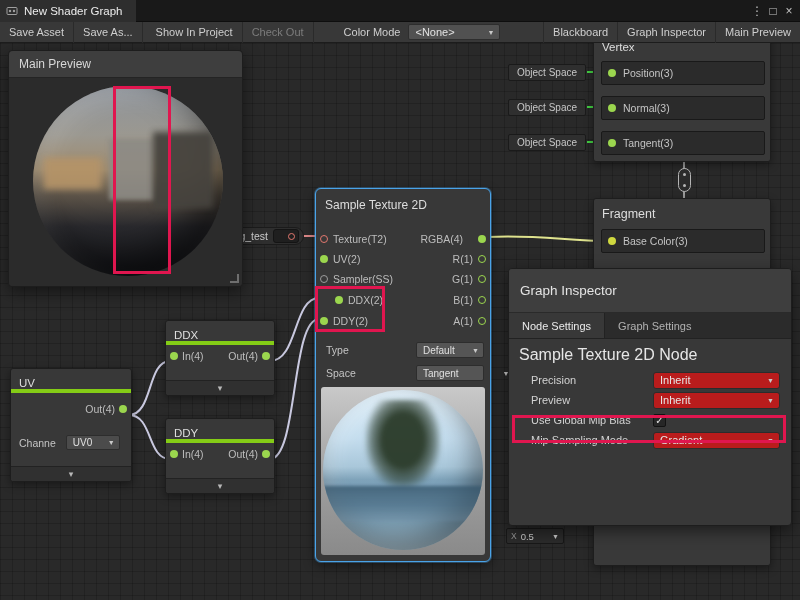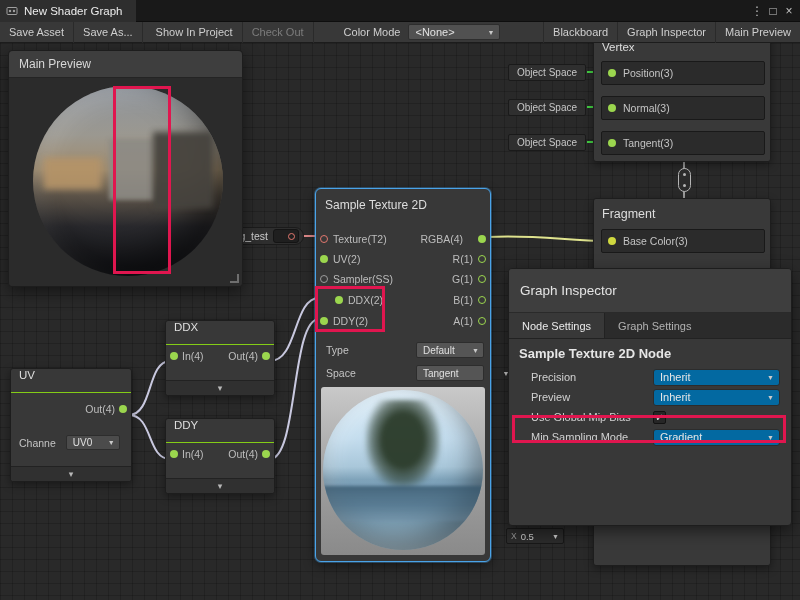--- a/index.html
+++ b/index.html
@@ -53,21 +53,21 @@
   .mini-dd{background:#555555;border:1px solid #2d2d2d;border-radius:2px;height:16px;display:flex;align-items:center;justify-content:space-between;padding:0 4px 0 6px;font-size:10px;color:#e0e0e0;}
   .tex-preview{position:absolute;left:5px;top:198px;width:164px;height:168px;background:linear-gradient(180deg,#c9c9c9 0%,#9f9f9f 55%,#8a8a8a 100%);border-radius:3px;overflow:hidden;}
   .tex-sphere{position:absolute;left:2px;top:3px;width:160px;height:160px;border-radius:50%;overflow:hidden;
     background:linear-gradient(180deg,#dcedf8 0%,#c4ddee 30%,#a9c7da 48%,#7fa3ba 56%,#6b92ac 72%,#86a8bc 86%,#a8c2d0 100%);
     box-shadow:inset -10px -14px 26px rgba(0,0,0,0.38), inset 8px 10px 20px rgba(255,255,255,0.22);}
   .tex-tree{position:absolute;left:26%;top:6%;width:48%;height:56%;background:radial-gradient(ellipse at 50% 45%, rgba(40,56,38,0.95) 0 38%, rgba(40,56,38,0.55) 58%, transparent 74%);filter:blur(2px);}
   .tex-ground{position:absolute;left:0;top:60%;width:100%;height:22%;background:linear-gradient(180deg, rgba(52,84,106,0.75), rgba(110,140,160,0.35));filter:blur(1.5px);}
 
   
   .small-node{position:absolute;background:#383838;border:1px solid #1d1d1d;border-radius:3px;box-shadow:0 3px 8px rgba(0,0,0,0.4);z-index:2;}
-  .sn-title{height:24px;display:flex;align-items:flex-start;padding:0 8px;font-size:11.5px;color:#dedede;border-bottom:1px solid #84cc16;}
+  .sn-title{height:24px;display:flex;align-items:flex-end;padding:0 8px;font-size:11.5px;color:#dedede;border-bottom:4px solid #84cc16;}
   .sn-ports{display:flex;align-items:center;justify-content:space-between;padding:5px 4px;font-size:10.5px;color:#bdbdbd;}
   .sn-port{display:flex;align-items:center;gap:4px;}
   .sn-collapse{position:absolute;left:0;bottom:0;width:100%;height:15px;background:#303030;border-top:1px solid #222;border-radius:0 0 3px 3px;display:flex;align-items:center;justify-content:center;color:#b8b8b8;font-size:9px;line-height:9px;cursor:default;}
 
   
   .prop-pill{position:absolute;left:160px;top:227px;width:144px;height:18px;background:#2e2e2e;border:1px solid #1b1b1b;border-radius:9px;display:flex;align-items:center;justify-content:flex-end;gap:5px;padding:0 4px;z-index:2;font-size:10.5px;color:#cccccc;}
   .prop-box{width:26px;height:14px;background:#1f1f1f;border:1px solid #141414;border-radius:3px;display:flex;align-items:center;justify-content:flex-end;padding-right:3px;}
   .prop-box .dot{width:7px;height:7px;}
 
   
@@ -85,24 +85,24 @@
   .mp-blob2{position:absolute;left:40%;top:28%;width:24%;height:32%;background:#8d8b85;filter:blur(2px);opacity:0.9;}
   .mp-blob3{position:absolute;left:63%;top:24%;width:32%;height:40%;background:#46433e;filter:blur(3px);opacity:0.95;}
   .mp-grip{position:absolute;right:3px;bottom:3px;width:9px;height:9px;border-right:2px solid #6e6e6e;border-bottom:2px solid #6e6e6e;}
 
   .inspector{position:absolute;left:508px;top:268px;width:284px;height:258px;background:#383838;border:1px solid #1d1d1d;border-radius:4px;z-index:5;box-shadow:0 5px 16px rgba(0,0,0,0.5);overflow:hidden;}
   .insp-header{height:44px;background:#3e3e3e;border-bottom:1px solid #2a2a2a;display:flex;align-items:center;padding:0 11px;font-size:13.5px;color:#e4e4e4;cursor:default;}
   .insp-tabs{height:26px;background:#2b2b2b;display:flex;border-bottom:1px solid #222;}
   .insp-tab{padding:0 13px;display:flex;align-items:center;font-size:11px;color:#b2b2b2;cursor:default;}
   .insp-tab.active{background:#383838;color:#eaeaea;border-right:1px solid #222;}
   .insp-body{padding:7px 6px;}
-  .insp-heading{font-size:13px;font-weight:bold;color:#e6e6e6;padding-left:4px;margin-bottom:6px;white-space:nowrap;}
+  .insp-heading{font-size:16px;font-weight:normal;color:#e6e6e6;padding-left:4px;margin-bottom:6px;white-space:nowrap;}
   .insp-row{height:20px;display:flex;align-items:center;padding-left:16px;}
   .insp-label{width:122px;font-size:11px;color:#d2d2d2;white-space:nowrap;overflow:hidden;}
-  .insp-dd{width:127px;height:17px;background:#0369a1;border:1px solid #2c2c2c;border-radius:3px;display:flex;align-items:center;justify-content:space-between;padding:0 5px 0 6px;font-size:11px;color:#e6e6e6;}
+  .insp-dd{width:127px;height:17px;background:#b91c1c;border:1px solid #2c2c2c;border-radius:3px;display:flex;align-items:center;justify-content:space-between;padding:0 5px 0 6px;font-size:11px;color:#e6e6e6;}
   .cb{width:13px;height:13px;background:#262626;border:1px solid #121212;border-radius:2px;color:#e2e2e2;font-size:10px;line-height:11px;text-align:center;cursor:default;}
 
   
   .float-field{position:absolute;left:506px;top:528px;width:58px;height:16px;background:#2b2b2b;border:1px solid #181818;border-radius:2px;display:flex;align-items:center;gap:4px;padding:0 4px;font-size:9.5px;color:#cfcfcf;z-index:2;}
   .float-field .axis{color:#999;font-size:8.5px;}
 
   
   .hl{position:absolute;border:3px solid #e0164f;z-index:20;pointer-events:none;}
   .hl1{left:113px;top:86px;width:58px;height:188px;}
   .hl2{left:315px;top:286px;width:70px;height:46px;}

